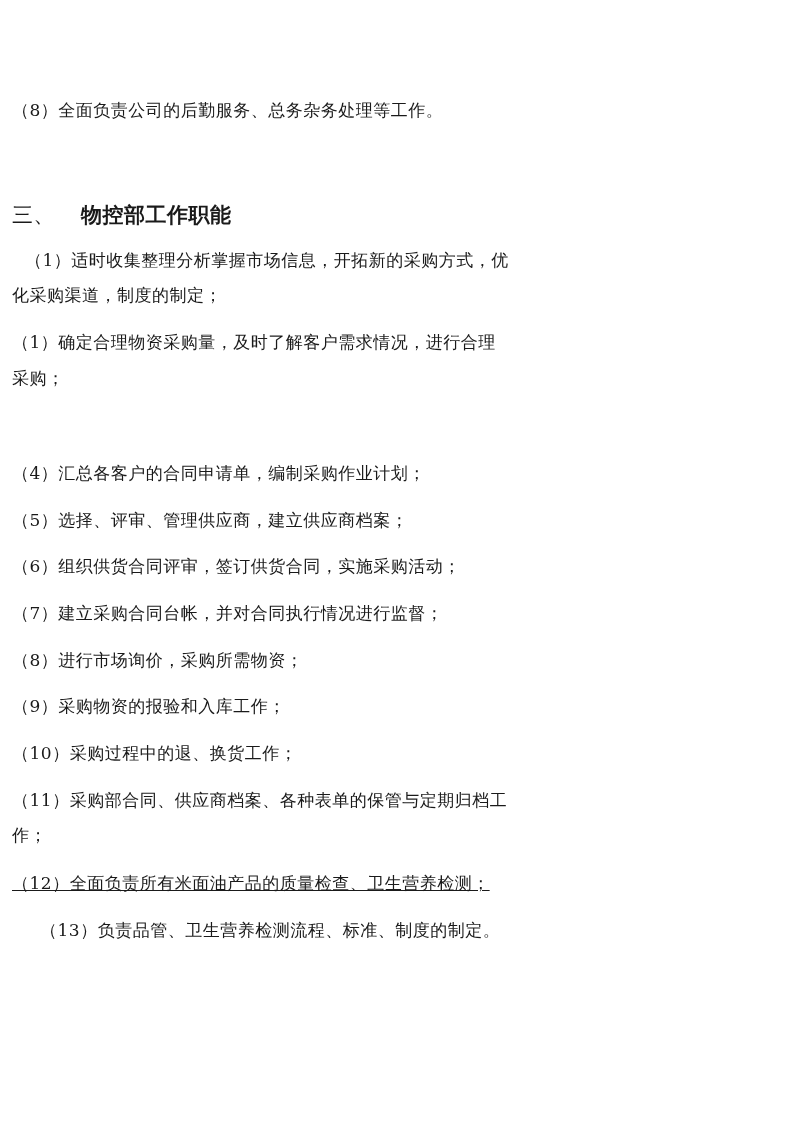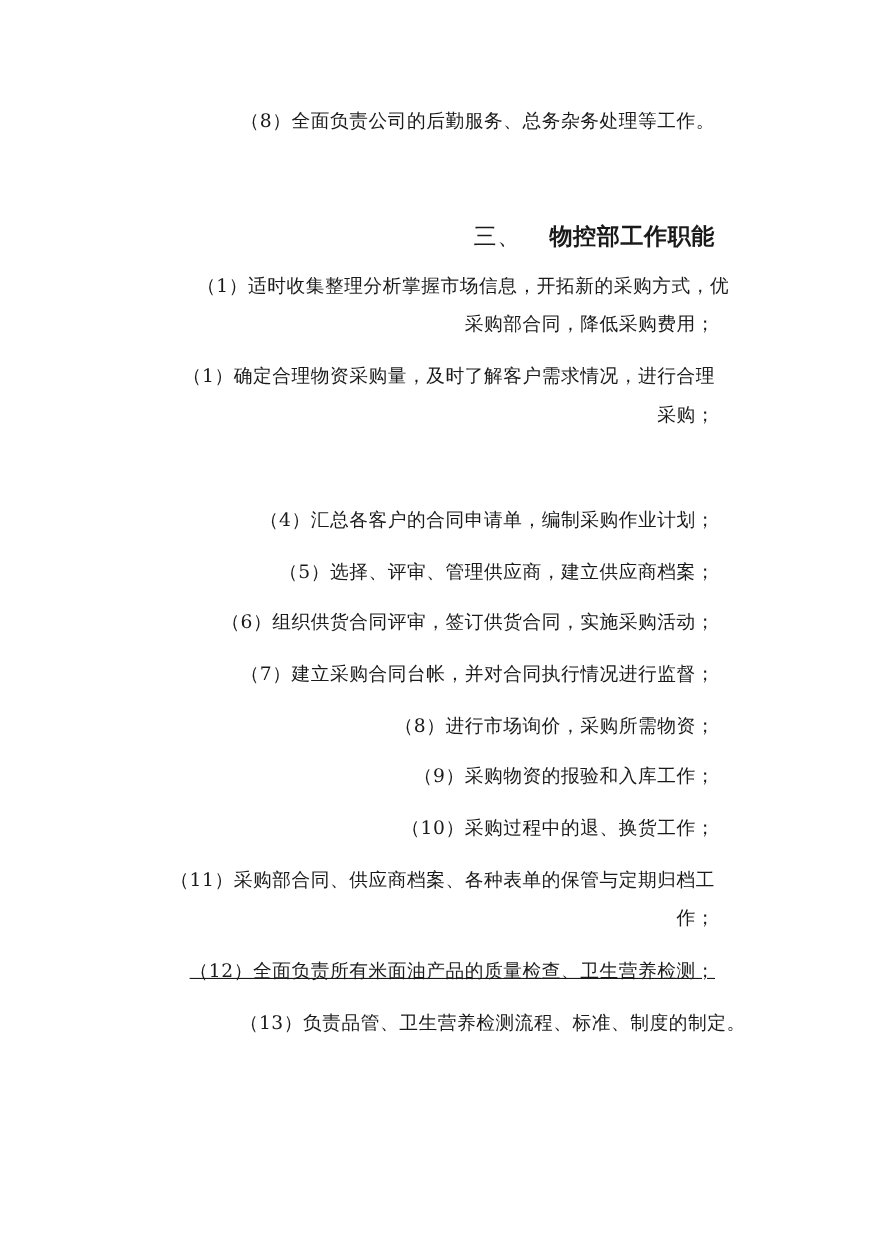--- a/index.html
+++ b/index.html
@@ -18,23 +18,23 @@
     .page {
       position: absolute;
       left: 0;
       top: 0;
       width: 793px;
       height: 1122px;
       background: #ffffff;
     }
     .line {
       position: absolute;
-      left: 0;
+      left: 12px;
       width: 650px;
-      text-align: right;
+      text-align: left;
       font-size: 17px;
       line-height: 24px;
       white-space: nowrap;
       letter-spacing: 0.5px;
     }
     .heading {
       font-weight: bold;
       font-size: 21px;
     }
     .heading .num {
@@ -47,21 +47,21 @@
 
 <div class="page">
 
   <div class="line" style="top:98px;">（8）全面负责公司的后勤服务、总务杂务处理等工作。</div>
 
   <div class="line heading" style="top:203px;">
     <span class="num">三、</span><span>物控部工作职能</span>
   </div>
 
   <div class="line" style="top:248px;padding-left:13px;">（1）适时收集整理分析掌握市场信息，开拓新的采购方式，优</div>
-  <div class="line" style="top:283px;">采购部合同，降低采购费用；</div>
+  <div class="line" style="top:283px;">化采购渠道，制度的制定；</div>
 
   <div class="line" style="top:330px;">（1）确定合理物资采购量，及时了解客户需求情况，进行合理</div>
   <div class="line" style="top:366px;">采购；</div>
 
   <div class="line" style="top:461px;">（4）汇总各客户的合同申请单，编制采购作业计划；</div>
   <div class="line" style="top:508px;">（5）选择、评审、管理供应商，建立供应商档案；</div>
   <div class="line" style="top:554px;">（6）组织供货合同评审，签订供货合同，实施采购活动；</div>
   <div class="line" style="top:601px;">（7）建立采购合同台帐，并对合同执行情况进行监督；</div>
   <div class="line" style="top:648px;">（8）进行市场询价，采购所需物资；</div>
   <div class="line" style="top:694px;">（9）采购物资的报验和入库工作；</div>

